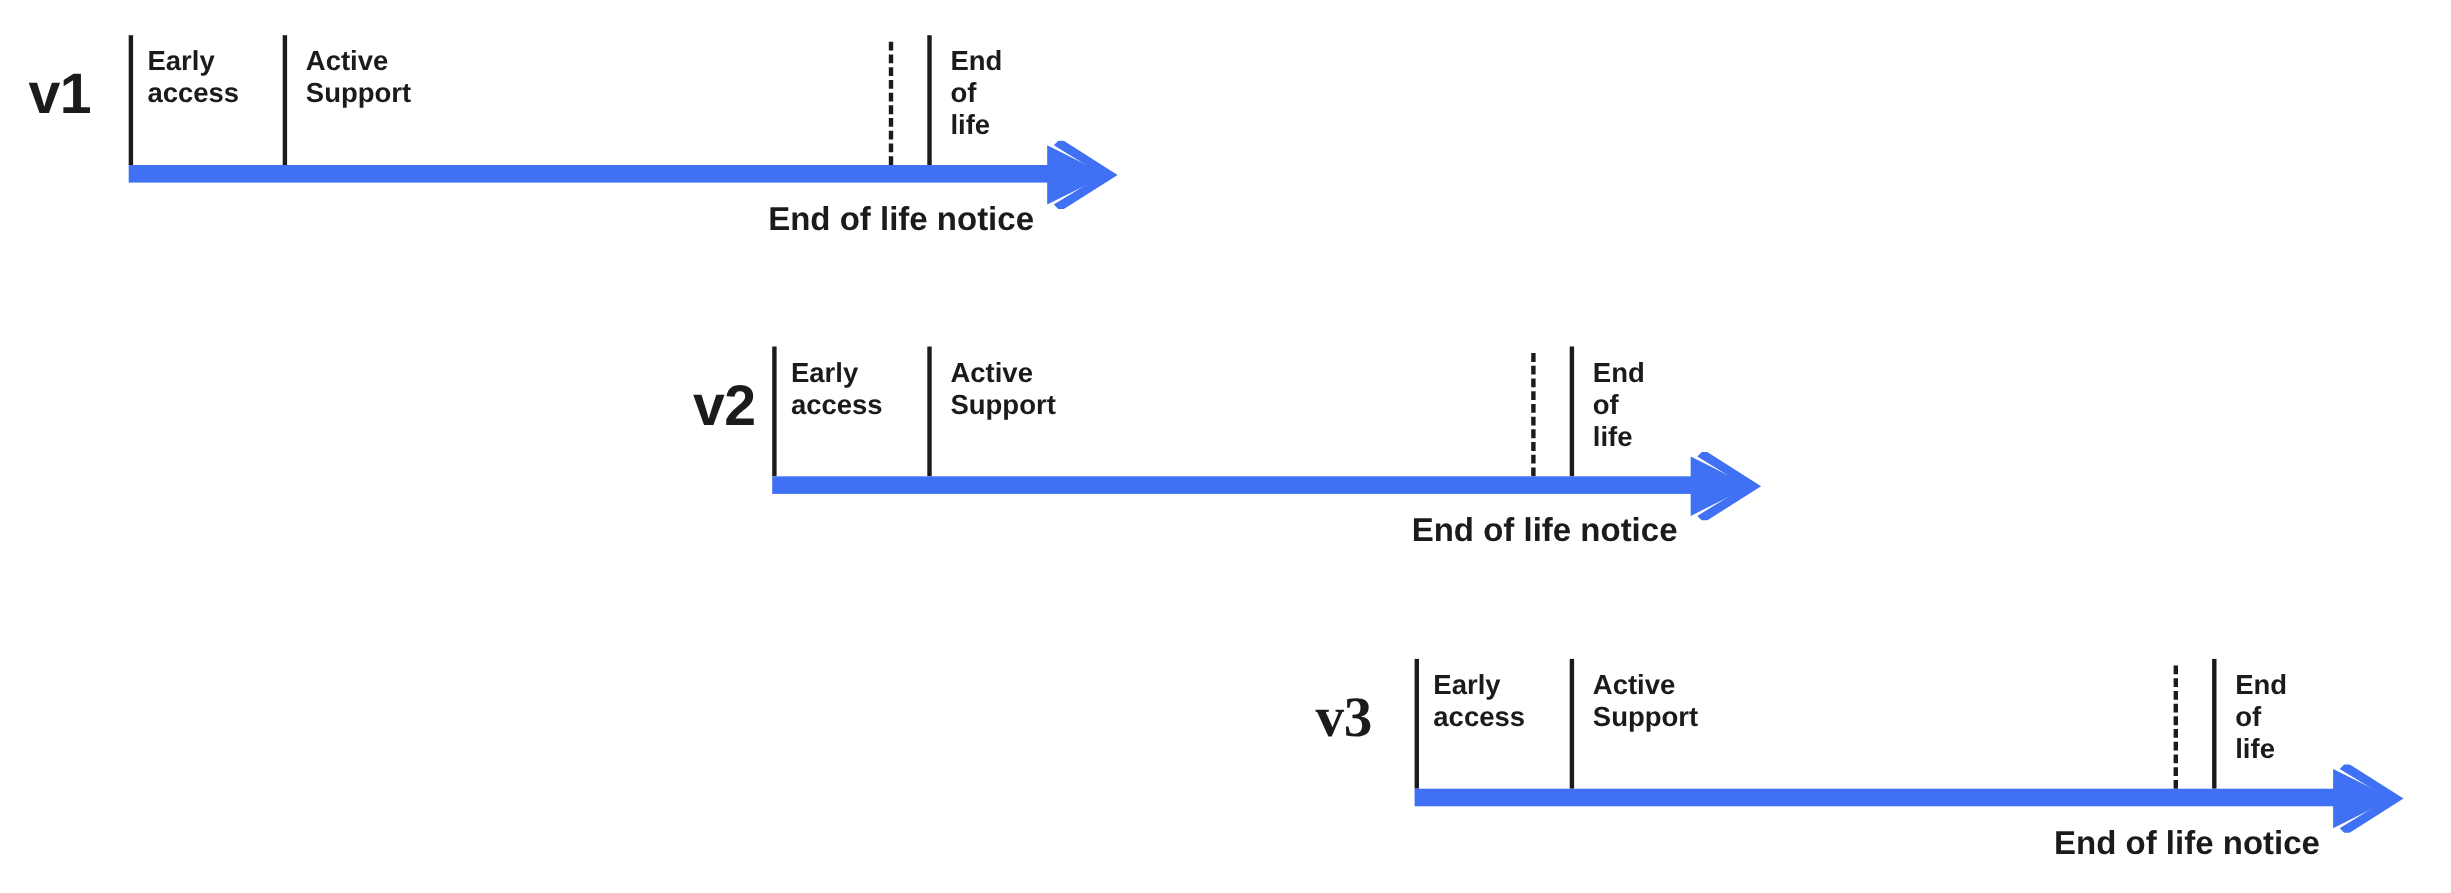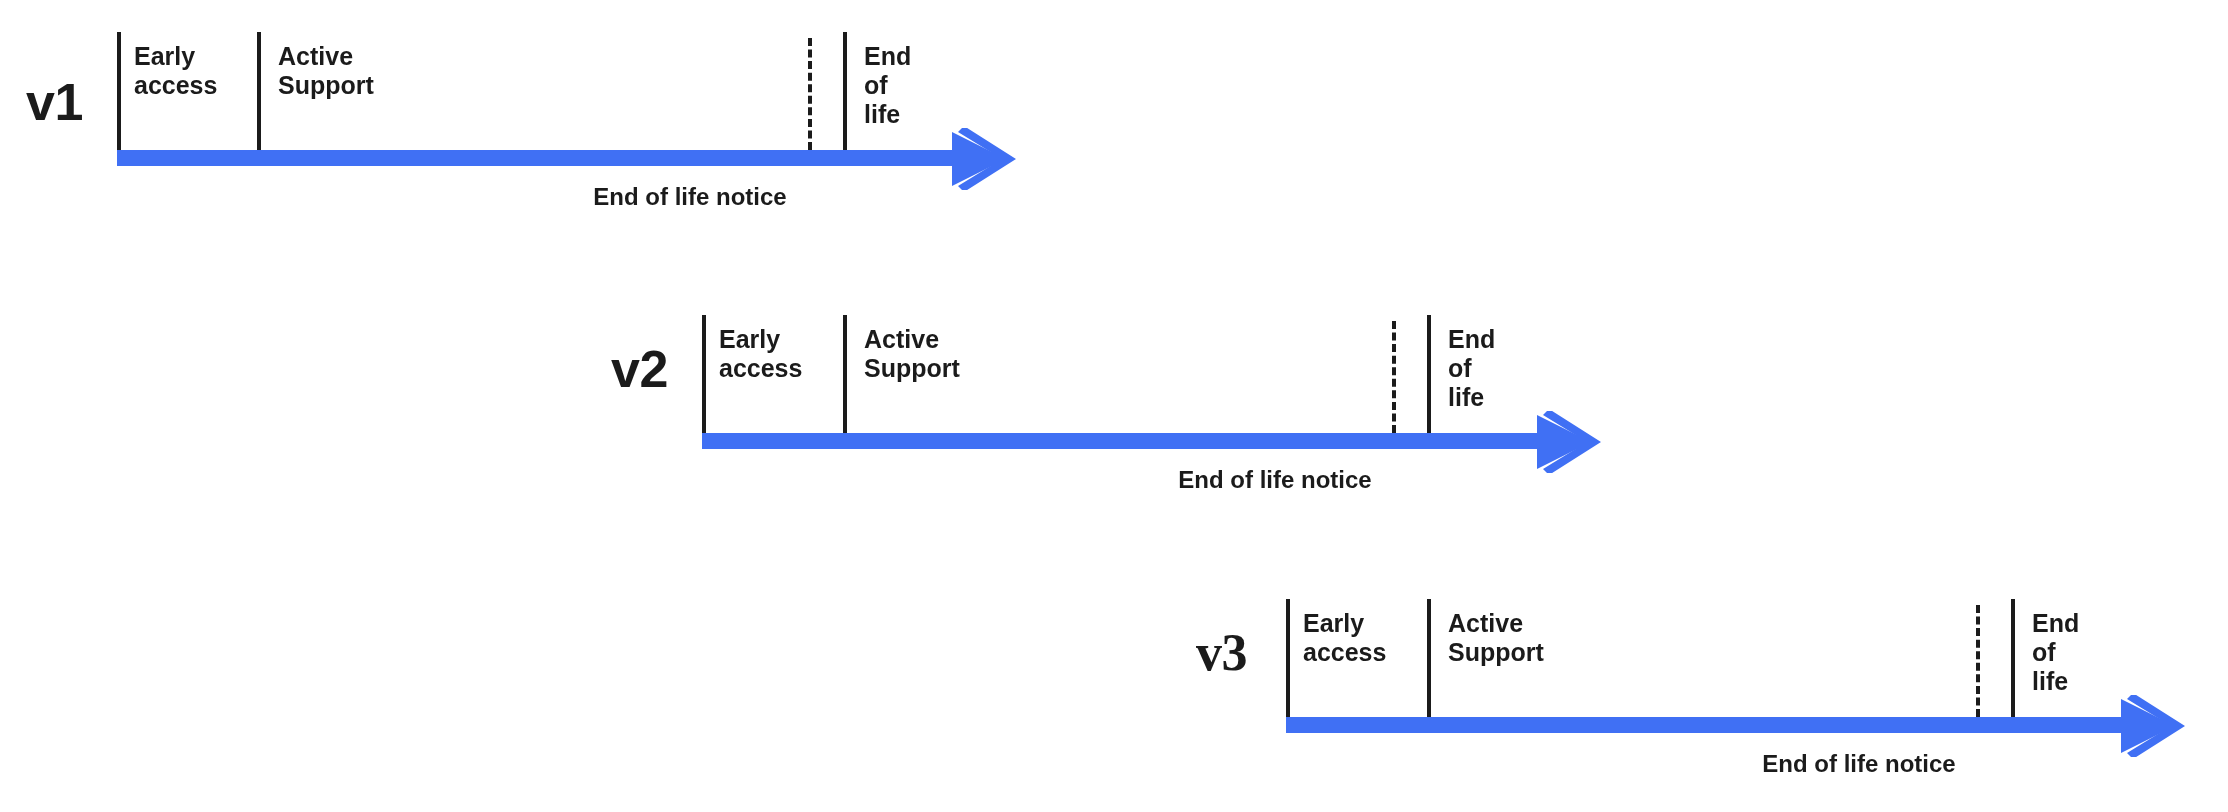--- a/index.html
+++ b/index.html
@@ -69,36 +69,36 @@
     height: 16px;
   }
   .arrow-head {
     position: absolute;
     display: block;
   }
 
   
   .notice-label {
     position: absolute;
-    font-size: 24px;
+    font-size: 30px;
     font-weight: 700;
     color: #1b1b1b;
     line-height: 1;
     white-space: nowrap;
-    text-align: center;
+    text-align: right;
   }
 </style>
 </head>
 <body>
 
 <div class="diagram">
 
   <div class="timeline-row">
 
-    <div class="version-label" style="left:26px; top:76px;text-align:center;">v1</div>
+    <div class="version-label" style="left:26px; top:60px;text-align:center;">v1</div>
 
     <div class="tick" style="left:117px; top:32px; height:118px;"></div>
     <div class="tick" style="left:257px; top:32px; height:118px;"></div>
     <div class="tick dashed" style="left:808px; top:38px; height:112px;"></div>
     <div class="tick" style="left:843px; top:32px; height:118px;"></div>
 
     <div class="phase-label" style="left:134px; top:42px;">Early
 access</div>
     <div class="phase-label" style="left:278px; top:42px;">Active Support</div>
     <div class="phase-label" style="left:864px; top:42px;">End of life</div>
@@ -107,21 +107,21 @@
     <svg class="arrow-head" style="left:950px; top:128px;" width="70" height="62" viewBox="0 0 70 62">
       <path d="M 8 4 L 14 -2 L 66 31 L 14 64 L 8 58 L 52 31 Z" fill="#4070f4"></path>
       <path d="M 2 4 L 56 31 L 2 58 Z" fill="#4070f4"></path>
     </svg>
 
     <div class="notice-label" style="left:440px; top:185px; width:500px;">End of life notice</div>
   </div>
 
   <div class="timeline-row">
 
-    <div class="version-label" style="left:611px; top:343px;">v2</div>
+    <div class="version-label" style="left:630px; top:343px;">v2</div>
 
     <div class="tick" style="left:702px; top:315px; height:118px;"></div>
     <div class="tick" style="left:843px; top:315px; height:118px;"></div>
     <div class="tick dashed" style="left:1392px; top:321px; height:112px;"></div>
     <div class="tick" style="left:1427px; top:315px; height:118px;"></div>
 
     <div class="phase-label" style="left:719px; top:325px;">Early
 access</div>
     <div class="phase-label" style="left:864px; top:325px;">Active Support</div>
     <div class="phase-label" style="left:1448px; top:325px;">End of life</div>

